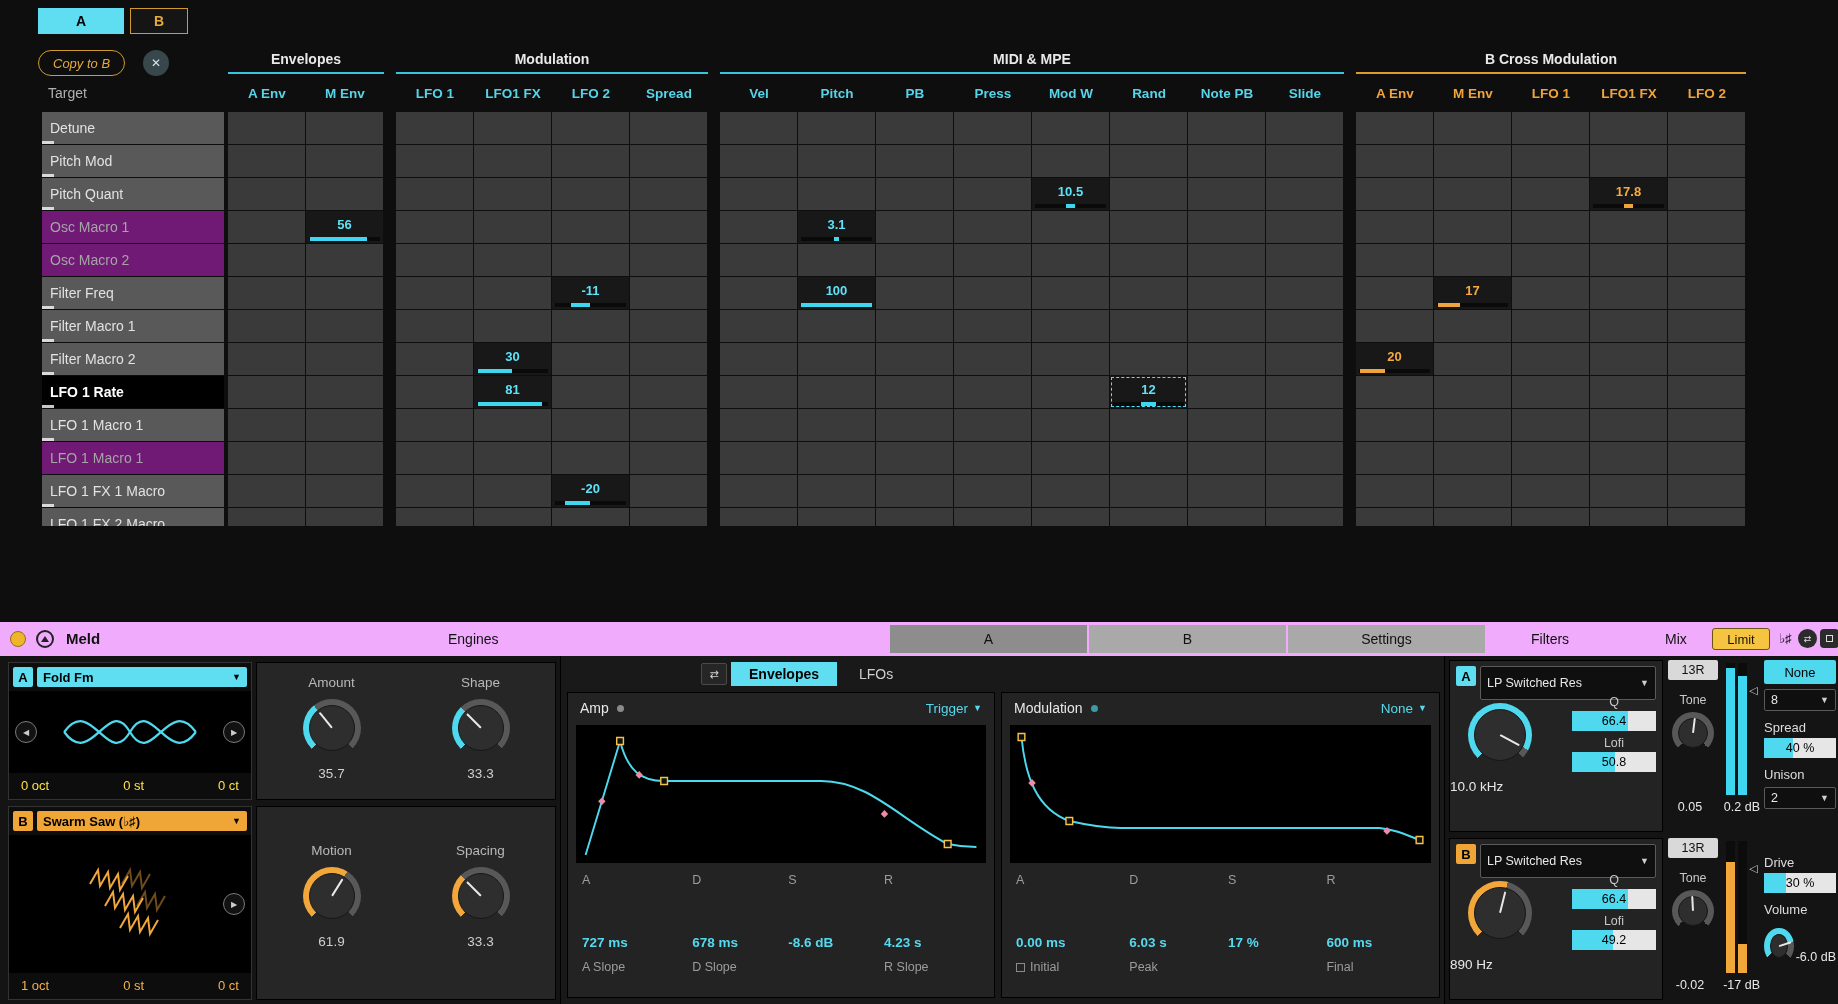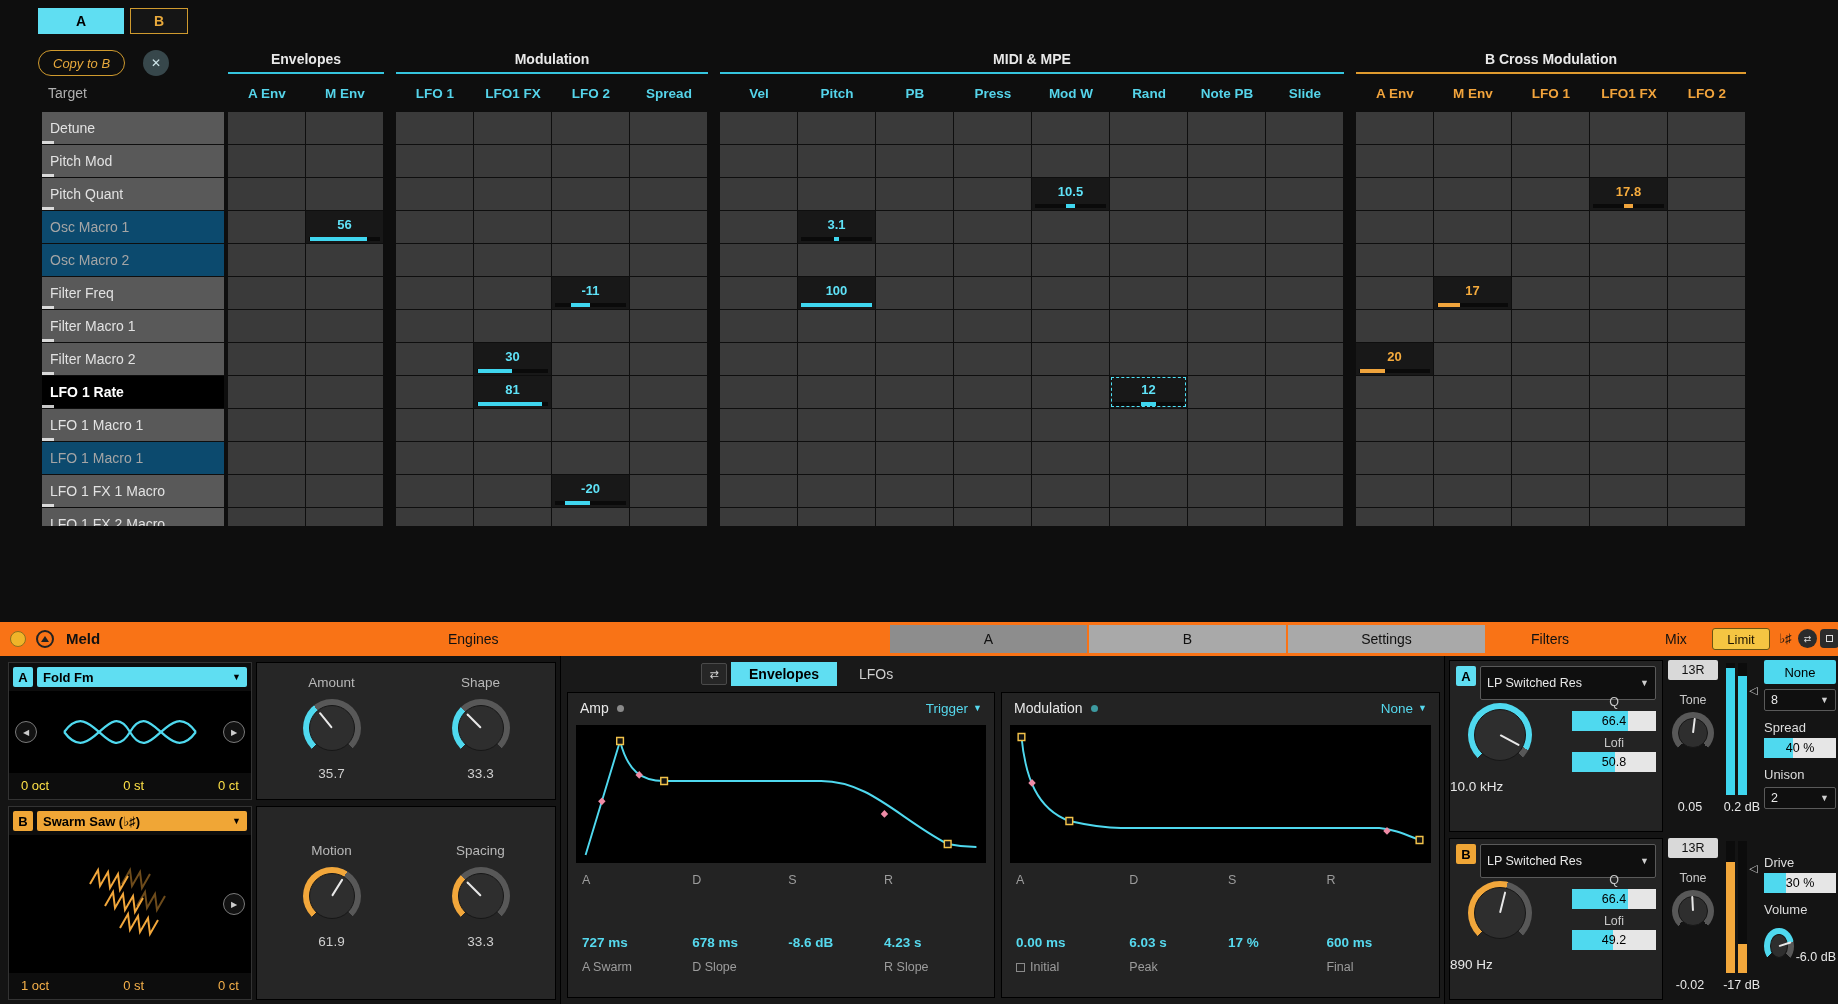--- a/index.html
+++ b/index.html
@@ -30,37 +30,37 @@
   .m-gtitle.orange { border-color:#df9a2e; }
   .m-colhead { height:38px; display:flex; align-items:center; justify-content:center;
                font-size:13.5px; font-weight:700; }
   .m-colhead.cyan { color:#55d4ea; }
   .m-colhead.orange { color:#f2a43c; }
   .m-target { height:38px; display:flex; align-items:center; padding-left:6px; color:#b0b0b0; font-size:14px; }
   .m-bodywrap { height:414px; overflow:hidden; }
   .m-label { position:relative; height:32px; margin:0 4px 1px 0; display:flex; align-items:center;
              padding-left:8px; font-size:14px; }
   .m-label.light { background:#595959; color:#e2e2e2; }
-  .m-label.dark { background:#0c4a6e; color:#a5a5a5; }
+  .m-label.dark { background:#701a75; color:#a5a5a5; }
   .m-label.selected { background:#000; color:#fff; font-weight:700; }
   .m-label.light::after, .m-label.selected::after {
       content:''; position:absolute; left:0; bottom:0; width:12px; height:3px; background:rgba(255,255,255,.78); }
   .m-cell { position:relative; height:32px; margin:0 1px 1px 0; background:#3a3a3a; }
   .m-cell.has-val { background:#181818; display:flex; align-items:center; justify-content:center;
                     font-size:13px; font-weight:700; padding-bottom:5px; }
   .m-cell.cyan span { color:#5fe2f7; }
   .m-cell.orange span { color:#f5ab3d; }
   .m-bar { position:absolute; left:3px; right:3px; bottom:2px; height:4px; background:#0a0a0a; }
   .m-bar-fill { position:absolute; top:0; bottom:0; }
   .m-cell.cyan .m-bar-fill { background:#3fd6ef; }
   .m-cell.orange .m-bar-fill { background:#f0a43c; }
   .m-cell.sel { outline:1.5px dashed #4fe0f5; outline-offset:-2px; }
   
   .device { position:absolute; left:0; top:622px; width:1838px; height:382px; background:#141414; }
-  .titlebar { position:absolute; left:0; top:0; width:100%; height:34px; background:#f97316;text-decoration:underline; }
+  .titlebar { position:absolute; left:0; top:0; width:100%; height:34px; background:#f0abfc;text-decoration:underline; }
   .power { position:absolute; left:10px; top:9px; width:16px; height:16px; border-radius:50%;
            background:#f0b429; border:1px solid #8f701c; }
   .fold { position:absolute; left:36px; top:8px; width:18px; height:18px; border-radius:50%;
           border:2px solid #222; display:flex; align-items:center; justify-content:center; }
   .fold .tri { width:0; height:0; border-left:4px solid transparent; border-right:4px solid transparent;
                border-bottom:6px solid #222; }
   .dev-title { position:absolute; left:66px; top:8px; font-size:15px; font-weight:700; color:#111; }
   .bar-label { position:absolute; top:9px; font-size:14px; color:#111; }
   .tb-tabs { position:absolute; left:890px; top:3px; display:flex; gap:2px; }
   .tb-tab { width:197px; height:28px; display:flex; align-items:center; justify-content:center;
@@ -777,21 +777,21 @@
                 <div class="pl">S</div>
                 <div class="pv">-8.6 dB</div>
               </div>
             <div>
                 <div class="pl">R</div>
                 <div class="pv">4.23 s</div>
               </div>
           </div>
           <div class="sgrid">
             <div>
-                <div class="pl">A Swarm</div>
+                <div class="pl">A Slope</div>
                 <div class="pv pink">0.0 %</div>
               </div>
             <div>
                 <div class="pl">D Slope</div>
                 <div class="pv pink">50 %</div>
               </div>
             <div class="col4">
                 <div class="pl">R Slope</div>
                 <div class="pv pink">50 %</div>
               </div>

